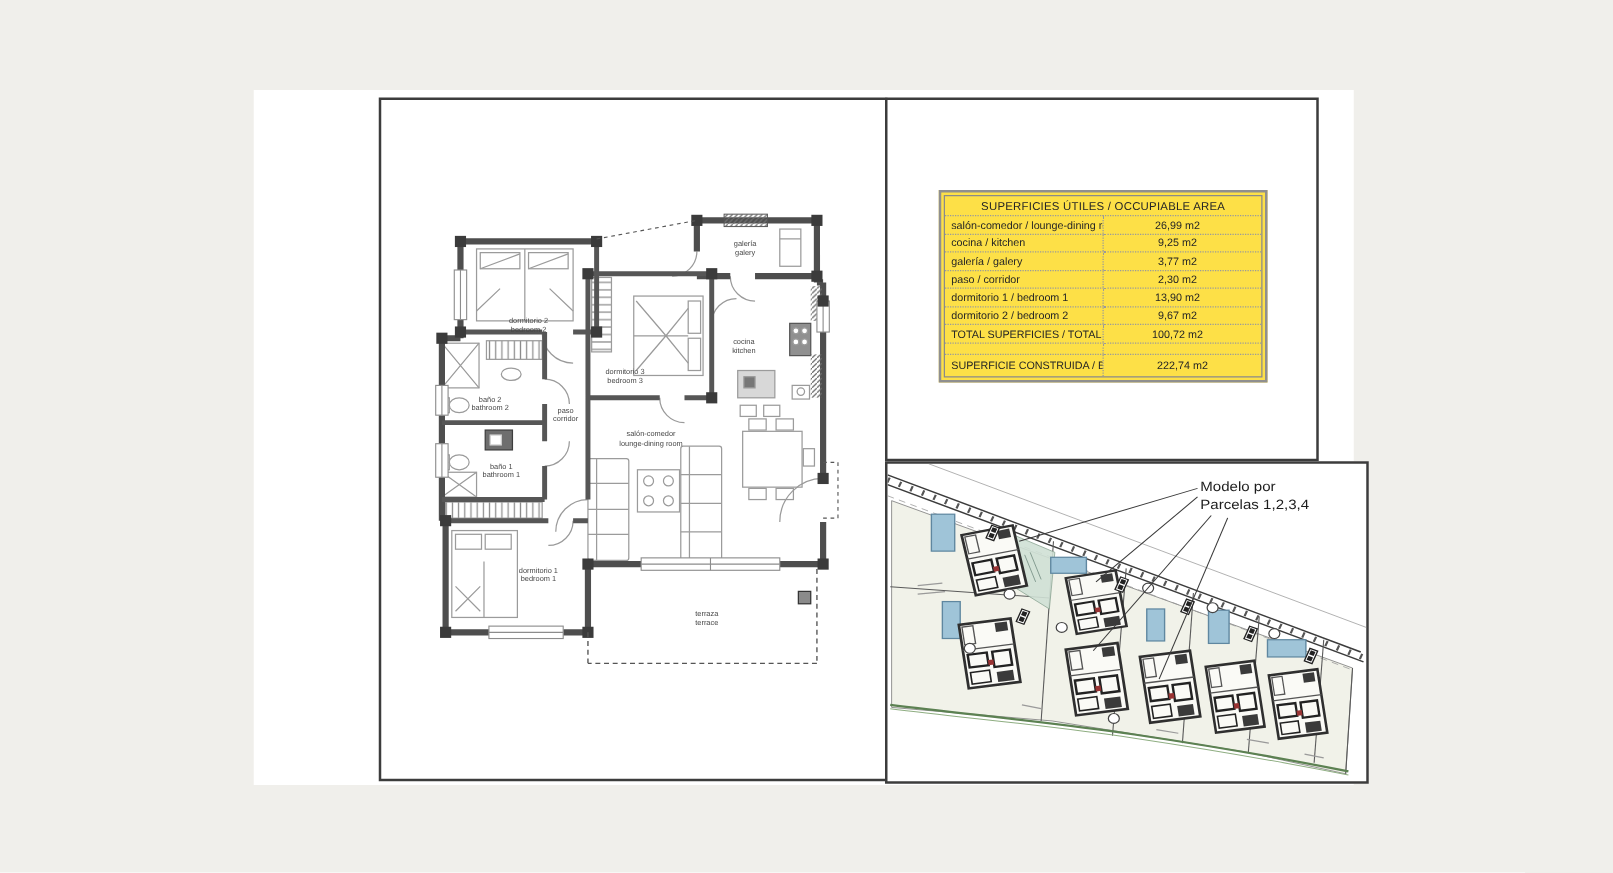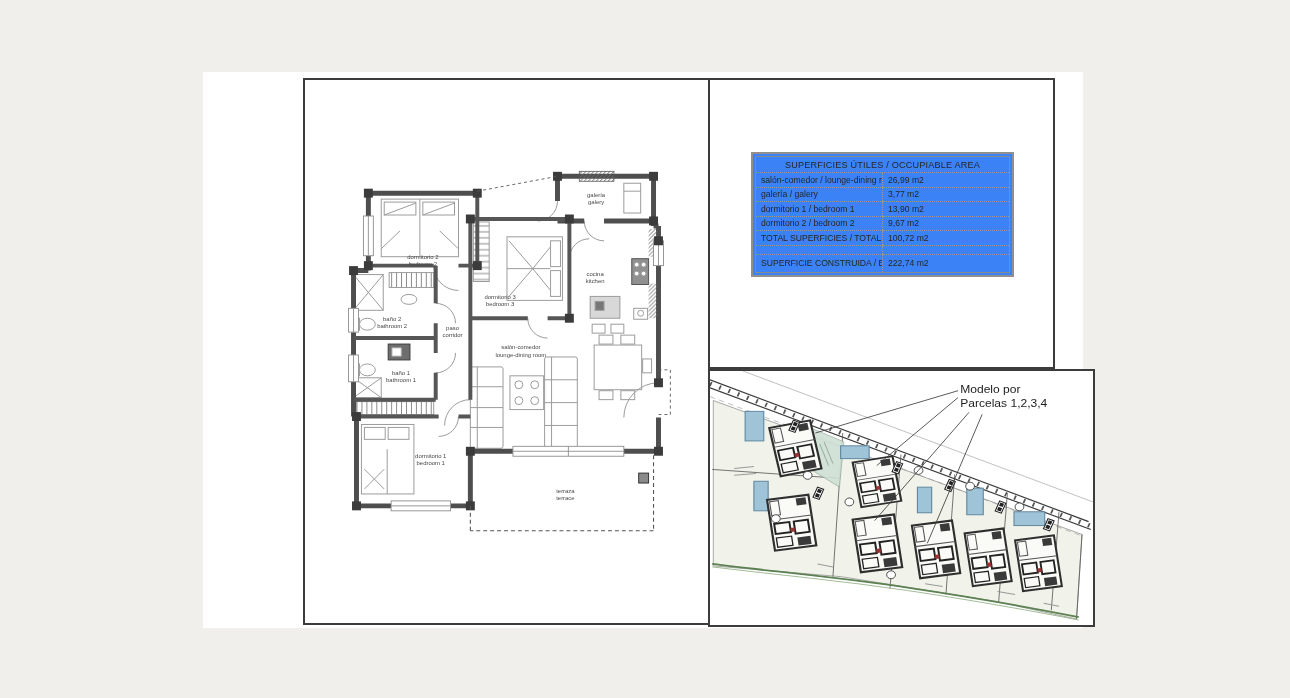--- a/index.html
+++ b/index.html
@@ -9,29 +9,29 @@
     font-family:"Liberation Sans",sans-serif;
   }
   .paper{position:absolute;left:203px;top:72px;width:880px;height:556px;background:#ffffff}
   .panel{position:absolute;background:#ffffff;border:2px solid #3c3c3c;box-sizing:border-box}
   #p-floor{left:303px;top:78px;width:407px;height:547px}
   #p-table{left:708px;top:78px;width:347px;height:291px}
   #p-site{left:708px;top:369px;width:387px;height:258px}
   .panel svg{display:block;width:100%;height:100%}
 
   
-  .table-wrap{position:absolute;left:41px;top:72px;width:263px;background:#3b82f6;
+  .table-wrap{position:absolute;left:41px;top:72px;width:263px;background:#fde047;
               border:2px solid #8f8f8f;padding:2px;box-sizing:border-box}
   .table-inner{border:1px solid #8a8a8a}
   table.areas{width:100%;border-collapse:collapse;font-size:8.6px;color:#262626;table-layout:fixed}
   table.areas th{font-size:9.1px;font-weight:normal;text-align:center;padding:2.5px 2px;
                  border-bottom:1px dotted #9a9a9a;letter-spacing:.2px}
   table.areas td{padding:1.5px 5px;border-bottom:1px dotted #9a9a9a;white-space:nowrap;
                  overflow:hidden;line-height:10.5px}
-  table.areas td.v{text-align:left;border-left:1px dotted #9a9a9a;width:66px;padding-right:13px}
+  table.areas td.v{text-align:center;border-left:1px dotted #9a9a9a;width:66px;padding-right:13px}
   table.areas tr.spacer td{height:8px;padding:0 5px}
   table.areas tr.build td{padding:3.5px 5px;border-bottom:none}
 
   
   .rl{font-size:6px;fill:#474747;text-anchor:middle;font-family:"Liberation Sans",sans-serif}
   .ann{font-size:11px;fill:#1d1d1d;font-family:"Liberation Sans",sans-serif}
 </style>
 </head>
 <body>
 
@@ -242,22 +242,30 @@
           <tr>
             <th colspan="2">SUPERFICIES ÚTILES / OCCUPIABLE AREA</th>
           </tr>
         </thead>
         <tbody>
           <tr>
               <td>salón-comedor / lounge-dining room</td>
               <td class="v">26,99 m2</td>
             </tr>
           <tr>
+              <td>cocina / kitchen</td>
+              <td class="v">9,25 m2</td>
+            </tr>
+          <tr>
               <td>galería / galery</td>
               <td class="v">3,77 m2</td>
+            </tr>
+          <tr>
+              <td>paso / corridor</td>
+              <td class="v">2,30 m2</td>
             </tr>
           <tr>
               <td>dormitorio 1 / bedroom 1</td>
               <td class="v">13,90 m2</td>
             </tr>
           <tr>
               <td>dormitorio 2 / bedroom 2</td>
               <td class="v">9,67 m2</td>
             </tr>
           <tr>

